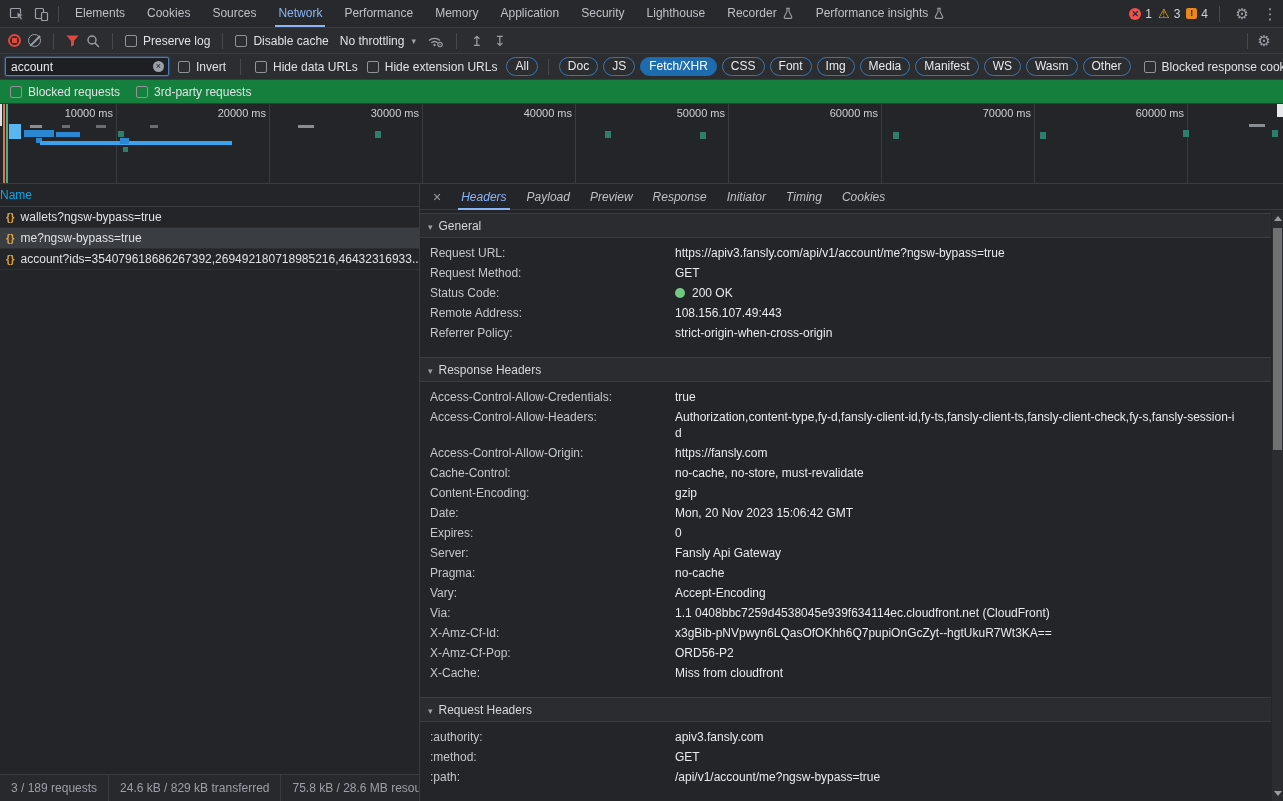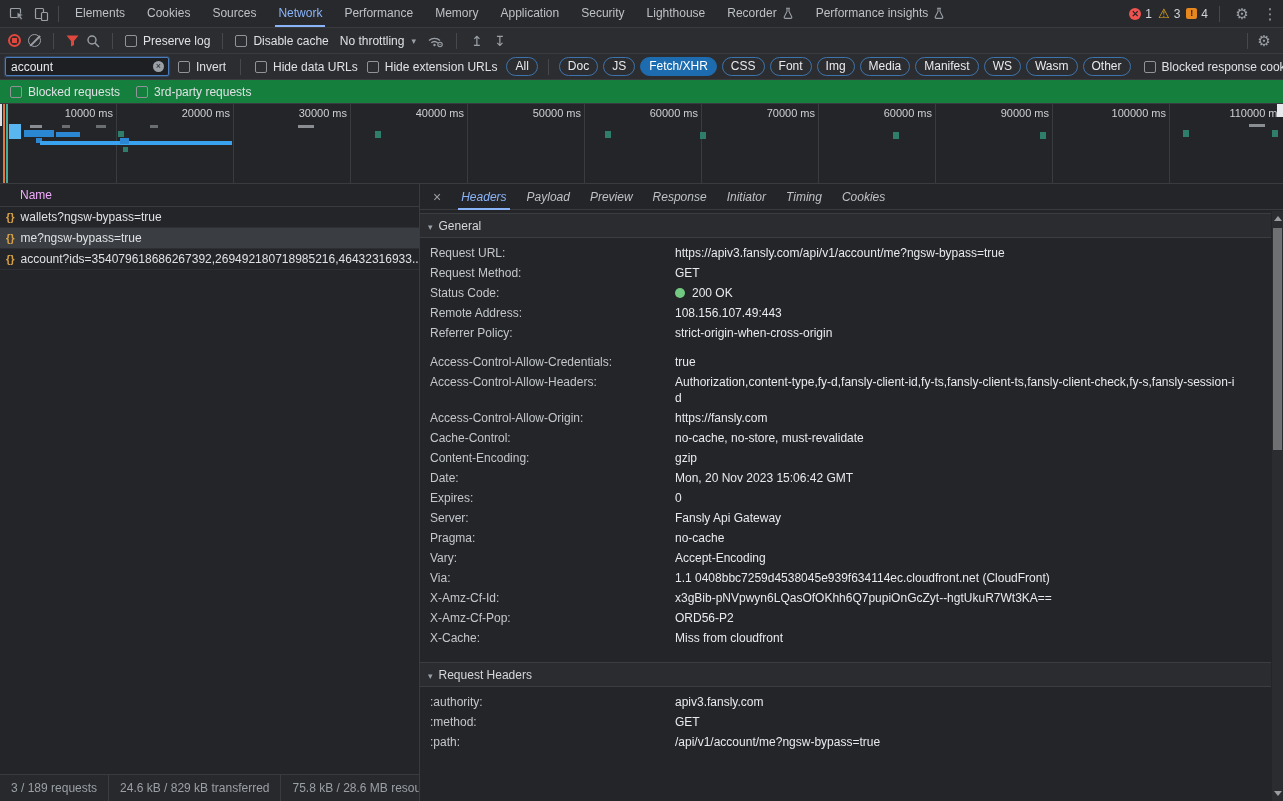--- a/index.html
+++ b/index.html
@@ -43,28 +43,28 @@
   .input-clear { width:11px; height:11px; border-radius:50%; background:#9aa0a6; color:#1e1f22; font-size:9px; line-height:11px; text-align:center; flex-shrink:0; }
   .chips { display:flex; align-items:center; gap:5px; }
   .chip { height:19px; line-height:17px; padding:0 8px; border:1px solid #3e74ad; border-radius:10px; color:#e8eaed; white-space:nowrap; }
   .chip.active { background:#1e6cb0; border-color:#1e6cb0; color:#fff; }
 
   
   #extra-filter { height:24px; background:#15803d; border-top:1px solid #3a3b3e; display:flex; align-items:center; gap:16px; padding:0 10px; flex-shrink:0; }
 
   
   #overview { height:81px; position:relative; background:#242528; border-top:1px solid #3a3b3e; border-bottom:1px solid #3a3b3e; overflow:hidden; flex-shrink:0; }
-  .tick-strip { position:absolute; inset:0; display:flex; }
+  .tick-strip { position:absolute; inset:0; display:flex;gap:36px; }
   .tick-cell { width:117px; flex-shrink:0; border-right:1px solid #3a3b3e; font-size:11px; color:#cdd0d4; text-align:right; padding:3px 3px 0 0; }
   .mark { position:absolute; }
 
   
   #main { flex:1; min-height:0; display:flex; }
   #left-panel { width:420px; flex-shrink:0; border-right:1px solid #3a3b3e; display:flex; flex-direction:column; background:#242528; overflow:hidden; }
-  .name-header { height:23px; line-height:23px; padding-left:20px; border-bottom:1px solid #3a3b3e; color:#f0abfc; flex-shrink:0; }
+  .name-header { height:23px; line-height:23px; padding-left:0; border-bottom:1px solid #3a3b3e; color:#0ea5e9; flex-shrink:0; }
   .req-row { height:21px; display:flex; align-items:center; padding-left:6px; border-bottom:1px solid #2e2f33; color:#dfe1e4; white-space:nowrap; overflow:hidden; flex-shrink:0; }
   .req-row.selected { background:#3a3d42; }
   .json-ico { color:#d9a145; margin-right:6px; font-weight:bold; font-size:11px; flex-shrink:0; }
   .list-filler { flex:1; }
   #status-bar { height:27px; border-top:1px solid #3a3b3e; display:flex; align-items:center; color:#9aa0a6; background:#28292c; white-space:nowrap; overflow:hidden; flex-shrink:0; }
   .status-seg { padding:0 11px; border-right:1px solid #3a3b3e; height:100%; display:flex; align-items:center; flex-shrink:0; }
 
   
   #right-panel { flex:1; min-width:0; display:flex; flex-direction:column; position:relative; overflow:hidden; }
   #detail-tabs { height:26px; display:flex; align-items:center; border-bottom:1px solid #3a3b3e; flex-shrink:0; }
@@ -359,20 +359,21 @@
               <span class="k">Remote Address:</span>
               <span class="v"><span>108.156.107.49:443</span></span>
             </div>
             <div class="kv">
               <span class="k">Referrer Policy:</span>
               <span class="v"><span>strict-origin-when-cross-origin</span></span>
             </div>
           </div>
         </div>
         <div class="section">
+          <div class="section-header"><span class="tri">▾</span><span>Response Headers</span></div>
           <div class="section-rows">
             <div class="kv">
               <span class="k">Access-Control-Allow-Credentials:</span>
               <span class="v"><span>true</span></span>
             </div>
             <div class="kv">
               <span class="k">Access-Control-Allow-Headers:</span>
               <span class="v"><span>Authorization,content-type,fy-d,fansly-client-id,fy-ts,fansly-client-ts,fansly-client-check,fy-s,fansly-session-id</span></span>
             </div>
             <div class="kv">

